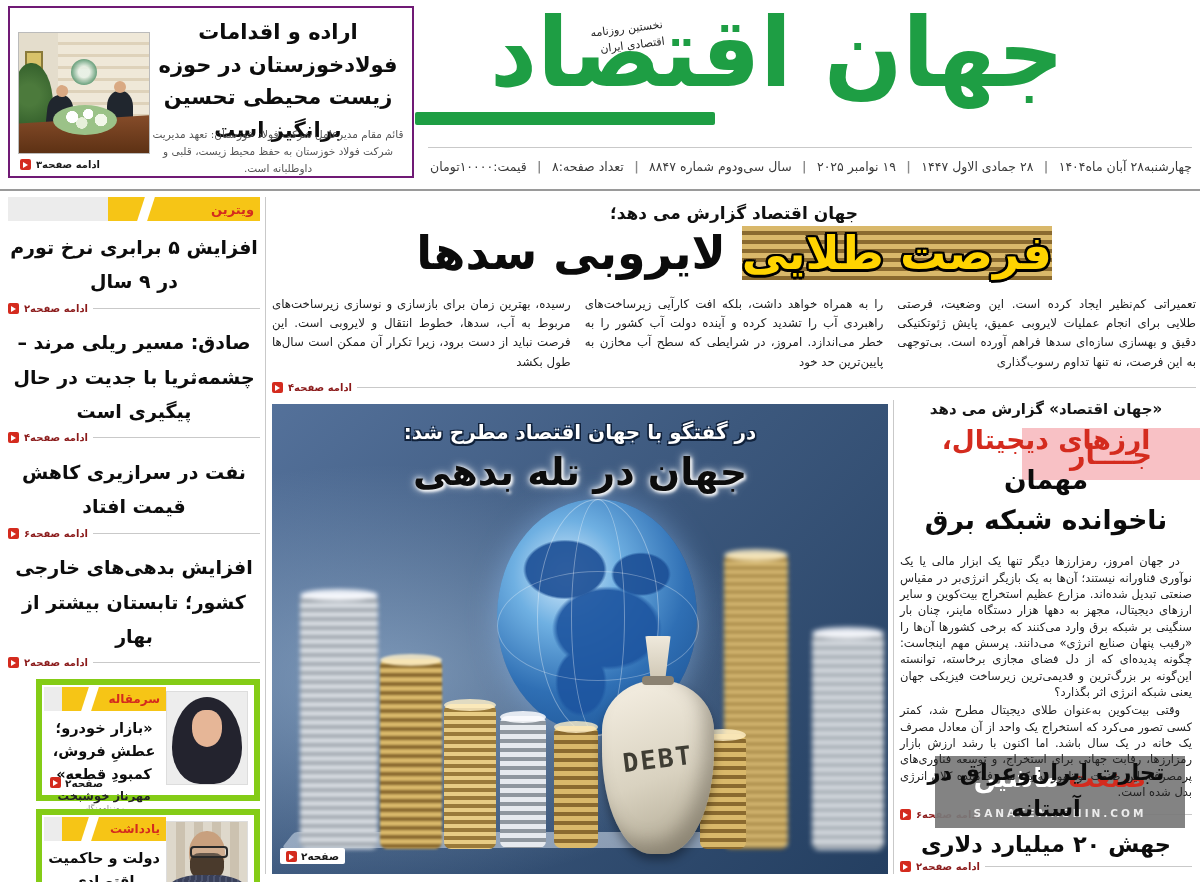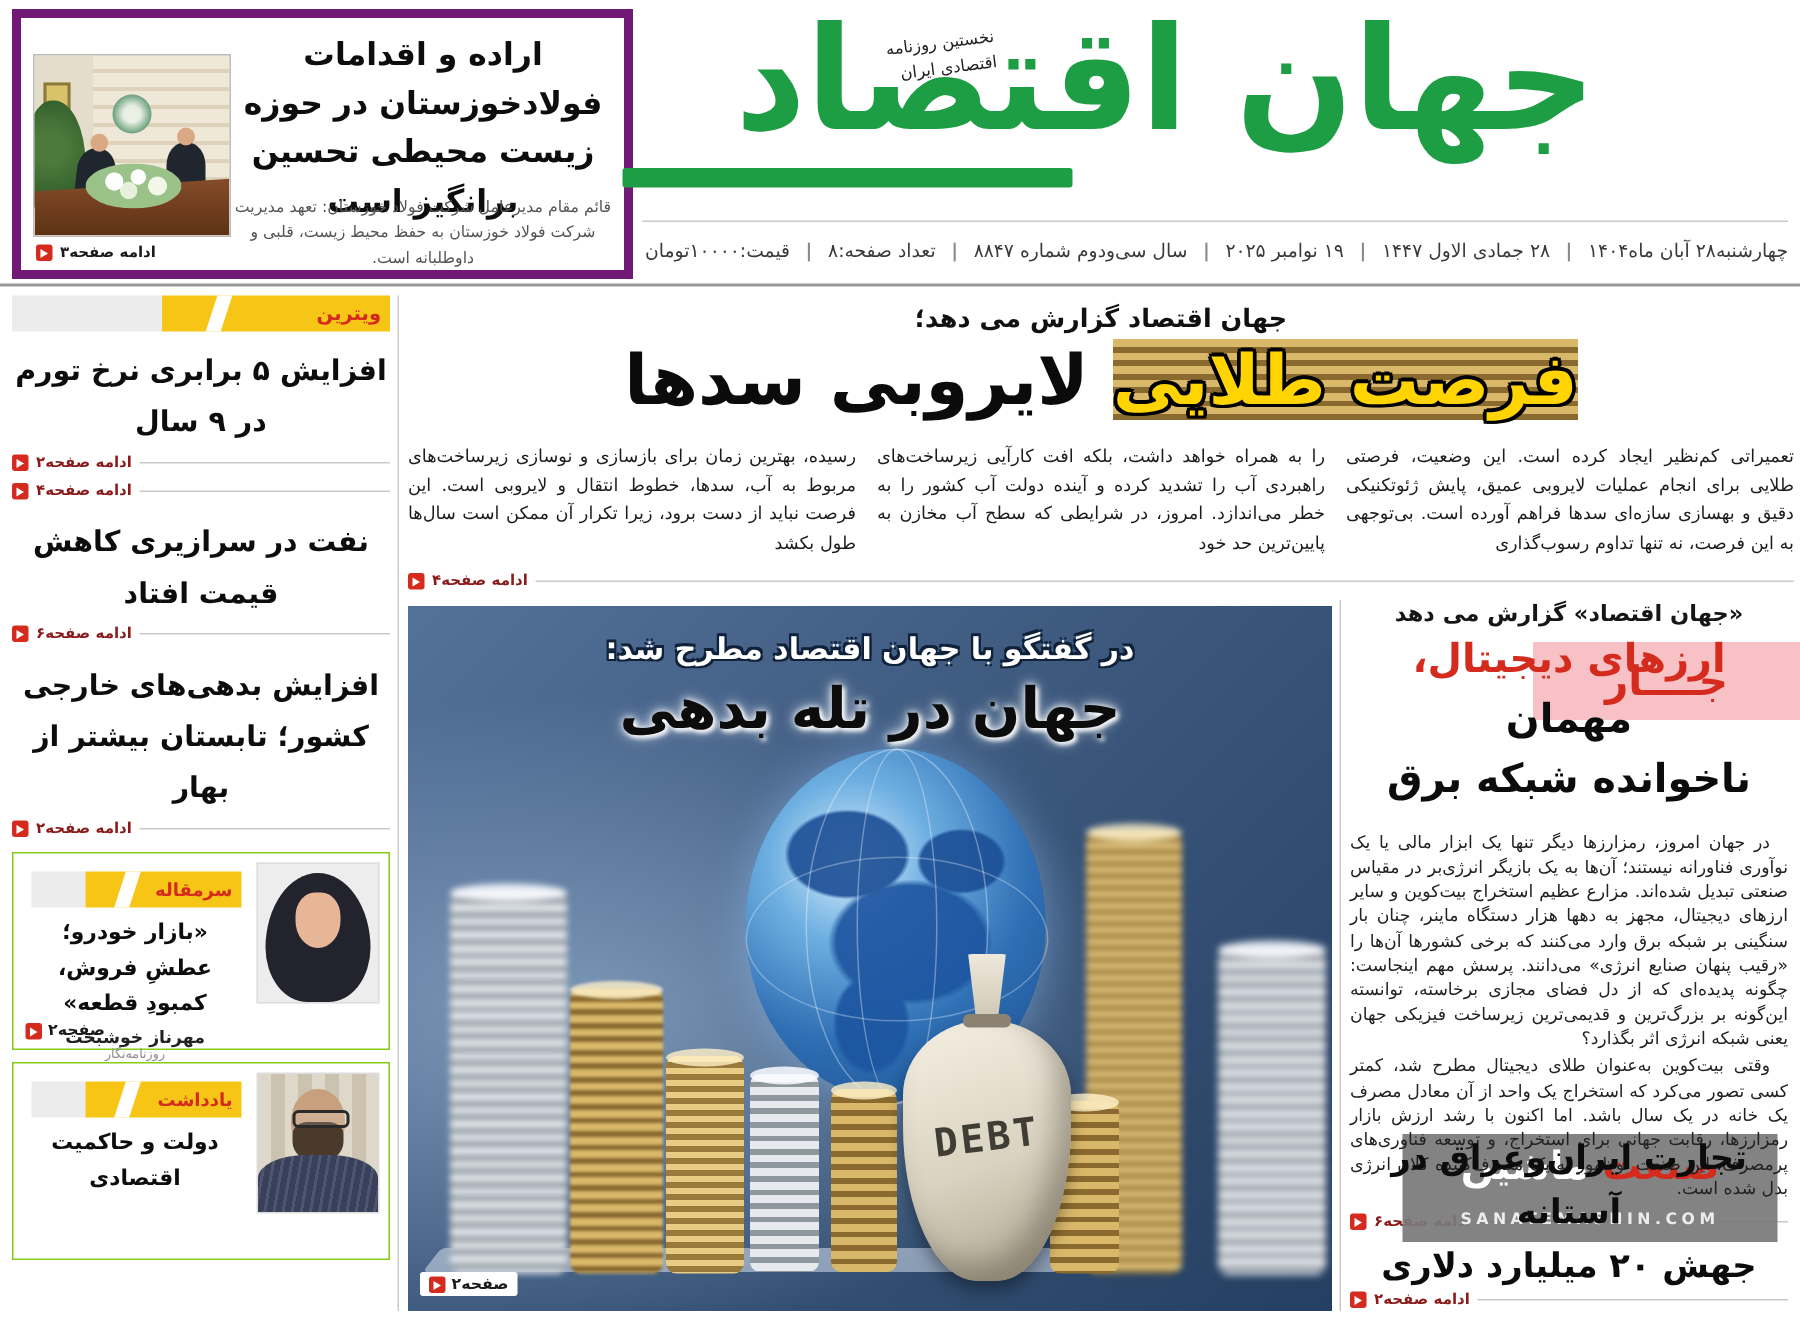--- a/index.html
+++ b/index.html
@@ -4,21 +4,21 @@
 <style>
   html,body{margin:0;padding:0;background:#fff;}
   .page{position:relative;width:1200px;height:882px;background:#fff;overflow:hidden;
         font-family:"DejaVu Sans","Liberation Sans",sans-serif;color:#111;}
   .abs{position:absolute;}
   .hline{position:absolute;background:#9a9a9a;height:2px;}
   .hline.thin{height:1px;background:#c9c9c9;}
   .vline{position:absolute;width:1px;background:#c9c9c9;}
 
   
-  .tl-box{left:8px;top:6px;width:402px;height:168px;border:6px solid #701a75;background:#fff;}
+  .tl-box{left:8px;top:6px;width:402px;height:168px;border:2px solid #701a75;background:#fff;}
   .tl-head{position:absolute;right:8px;top:8px;width:252px;text-align:center;direction:rtl;
            font-weight:bold;font-size:21px;line-height:1.55;color:#0d0d0d;}
   .tl-deck{position:absolute;right:8px;top:118px;width:252px;direction:rtl;text-align:center;
            font-size:10.5px;line-height:1.6;color:#555;}
   .tl-photo{position:absolute;left:8px;top:24px;width:130px;height:120px;border:1px solid #bbb;overflow:hidden;background:#e9e2d2;}
   .mr-blinds{position:absolute;inset:0;background:repeating-linear-gradient(180deg,#efe8d8 0 9px,#ded2ba 9px 12px);}
   .mr-wall{position:absolute;left:0;top:0;width:30%;height:100%;background:#e4ddcc;}
   .mr-frame{position:absolute;left:6px;top:18px;width:14px;height:26px;background:#d8c26a;border:2px solid #8a7a3a;}
   .mr-plant{position:absolute;left:-6px;top:30px;width:40px;height:80px;background:radial-gradient(circle at 40% 40%,#4c7a3c 20%,#2f5a28 70%);border-radius:50% 60% 55% 50%;}
   .mr-logo{position:absolute;left:52px;top:26px;width:26px;height:26px;border-radius:50%;background:radial-gradient(circle,#e8f2e8 30%,#2e7d4f 80%);opacity:.85;}
@@ -53,21 +53,21 @@
   
   .sidebar{left:8px;top:197px;width:252px;}
   .ybar{display:flex;height:24px;align-items:stretch;}
   .ybar .gray{flex:1;background:#ececec;}
   .ybar .yellow{position:relative;width:152px;background:#f6c516;display:flex;align-items:center;justify-content:flex-end;}
   .ybar .yellow::before{content:"";position:absolute;left:22%;top:0;bottom:0;width:10px;background:#fff;transform:skewX(-18deg);}
   .ybar .label{font-size:13px;font-weight:bold;color:#d42b1e;padding-left:8px;margin-right:6px;}
   .sb-head{direction:rtl;text-align:center;font-weight:bold;font-size:19px;line-height:1.8;color:#0d0d0d;margin:9px 2px 2px;}
   .sb-cont{margin:2px 0 3px;}
 
-  .abox{position:relative;border:1px solid #84cc16;height:106px;margin-top:8px;padding:12px;background:#fff;}
+  .abox{position:relative;border:6px solid #84cc16;height:106px;margin-top:8px;padding:2px;background:#fff;margin-left:28px;}
   .ab-photo{position:absolute;right:6px;top:6px;width:80px;height:92px;overflow:hidden;border:1px solid #ddd;}
   .ab-bar{margin-right:86px;}
   .ab-bar .yellow{width:104px;}
   .ab-bar .label{font-size:12px;}
   .ab-head{margin-right:88px;direction:rtl;text-align:center;font-weight:bold;font-size:14.5px;line-height:1.6;color:#0d0d0d;margin-top:6px;}
   .ab-author{margin-right:88px;direction:rtl;text-align:center;font-weight:bold;font-size:11.5px;color:#222;margin-top:3px;}
   .ab-role{margin-right:88px;direction:rtl;text-align:center;font-size:8.5px;color:#8d8d8d;}
   .ab-page{position:absolute;left:8px;bottom:6px;display:flex;align-items:center;gap:4px;}
   .ab-page .cont-label{color:#1a1a1a;font-size:10.5px;}
 
@@ -218,20 +218,21 @@
       </div>
     </div>
 
     <div class="sb-head">افزایش ۵ برابری نرخ تورم در ۹ سال</div>
     <div class="cont-row sb-cont">
       <span class="cont-ico"></span>
       <span class="cont-label">ادامه صفحه۲</span>
       <span class="cont-line"></span>
     </div>
 
+    <div class="sb-head">صادق: مسیر ریلی مرند – چشمه‌ثریا با جدیت در حال پیگیری است</div>
     <div class="cont-row sb-cont">
       <span class="cont-ico"></span>
       <span class="cont-label">ادامه صفحه۴</span>
       <span class="cont-line"></span>
     </div>
 
     <div class="sb-head">نفت در سرازیری کاهش قیمت افتاد</div>
     <div class="cont-row sb-cont">
       <span class="cont-ico"></span>
       <span class="cont-label">ادامه صفحه۶</span>

